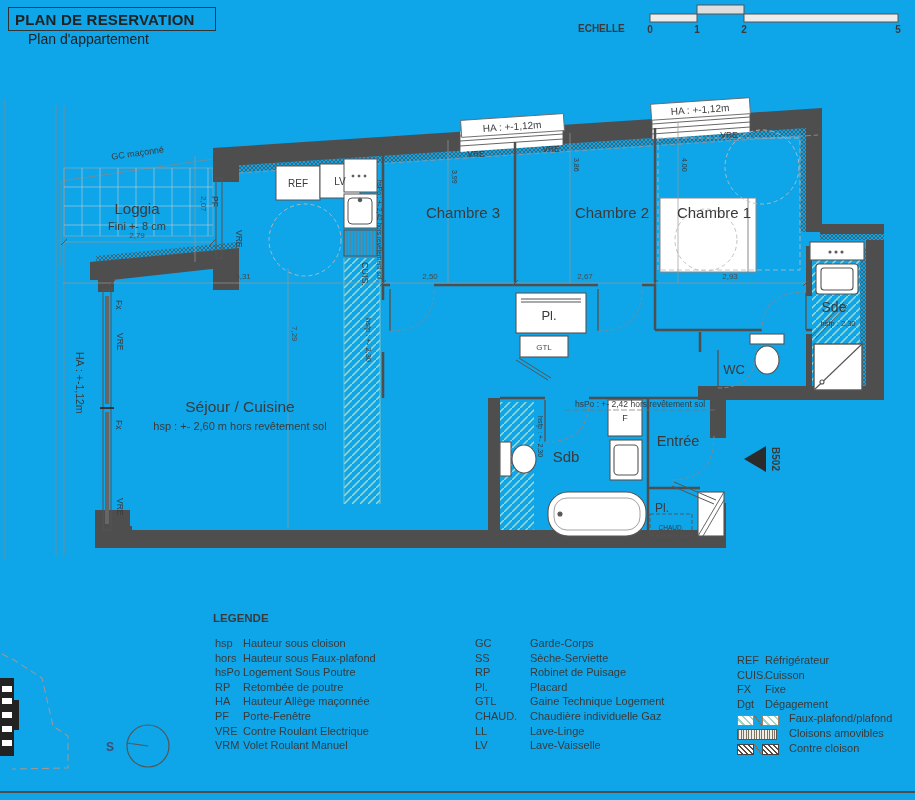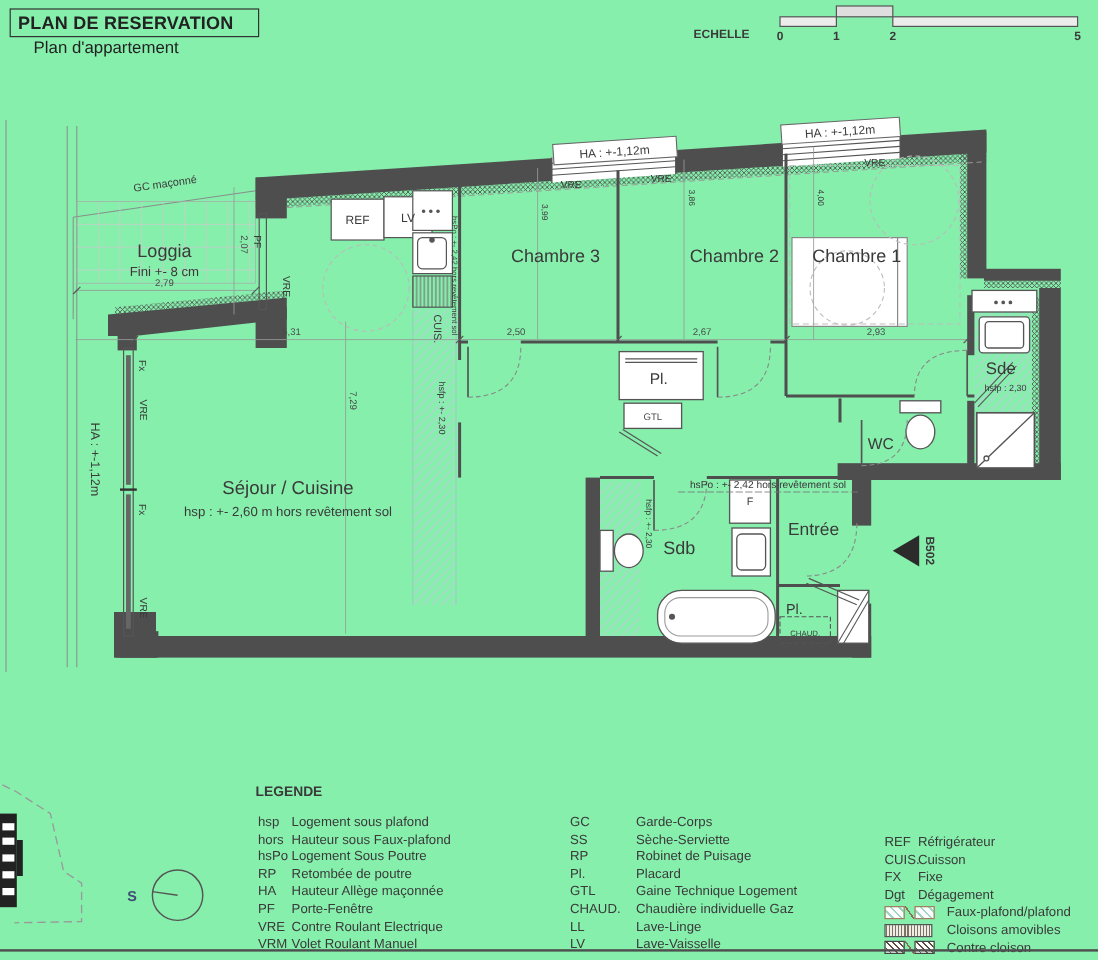--- a/index.html
+++ b/index.html
@@ -1,26 +1,26 @@
 <!DOCTYPE html>
 <html><head>
 <meta charset="utf-8">
 <style>
   html,body{margin:0;padding:0;background:#fff;}
-  #page{position:relative;width:915px;height:800px;background:#86efac;overflow:hidden;
+  #page{position:relative;width:915px;height:800px;background:#0ea5e9;overflow:hidden;
         font-family:"Liberation Sans",sans-serif;color:#3a3a3a;}
   #title-box{position:absolute;left:8px;top:7px;width:200px;height:22px;border:1.6px solid #333;
              display:flex;align-items:center;padding-left:6px;font-size:15px;font-weight:bold;color:#222;letter-spacing:.2px;}
   #subtitle{position:absolute;left:28px;top:31px;font-size:14px;font-weight:normal;color:#222;}
   svg text{font-family:"Liberation Sans",sans-serif;fill:#3a3a3a;}
   .t15{font-size:15px}.t14{font-size:14px}.t13{font-size:13px}.t12{font-size:12px}
   .t11{font-size:11px}.t10{font-size:10px}.t9{font-size:9px}.t85{font-size:8.5px}
   .t8{font-size:8px;fill:#4a4a4a}.t75{font-size:7.5px}.t7{font-size:7px}.t65{font-size:6.5px}
   .b{font-weight:bold}
-  #legend{position:absolute;left:213px;top:654px;width:700px;font-size:11px;color:#3a3a3a;}
+  #legend{position:absolute;left:213px;top:612px;width:700px;font-size:11px;color:#3a3a3a;}
   #legend .lg-title{font-weight:bold;font-size:11.5px;}
   .lg-col{position:absolute;white-space:nowrap;}
   .lg-row{height:14.6px;line-height:14.6px;}
   .abbr{display:inline-block;width:28px;}
   .c2abbr{display:inline-block;width:55px;}
   .sw{display:inline-block;width:52px;vertical-align:middle;}
   .swbox{display:inline-block;vertical-align:middle;height:9px;}
   .sw-faux{width:15px;border:1px solid #a08060;
      background:repeating-linear-gradient(45deg,#fff 0 3.5px,#9fd4c4 3.5px 5px);}
   .sw-clois{width:38px;border:1px solid #555;
@@ -340,21 +340,21 @@
       <line x1="127" y1="743" x2="148" y2="746" stroke="#555" stroke-width="1.2"></line>
       <text x="110" y="751" class="t12 b" text-anchor="middle" fill="#3d4f73" style="fill:#3d4f73">S</text>
     </g>
   </svg>
 
   
   <div id="legend">
     <div class="lg-title">LEGENDE</div>
 
     <div class="lg-col" style="left:2px;top:24px">
-      <div class="lg-row"><span class="abbr">hsp</span><span>Logement sous plafond</span></div>
+      <div class="lg-row"><span class="abbr">hsp</span><span>Hauteur sous cloison</span></div>
       <div class="lg-row"><span class="abbr">hors</span><span>Hauteur sous Faux-plafond</span></div>
       <div class="lg-row"><span class="abbr">hsPo</span><span>Logement Sous Poutre</span></div>
       <div class="lg-row"><span class="abbr">RP</span><span>Retombée de poutre</span></div>
       <div class="lg-row"><span class="abbr">HA</span><span>Hauteur Allège maçonnée</span></div>
       <div class="lg-row"><span class="abbr">PF</span><span>Porte-Fenêtre</span></div>
       <div class="lg-row"><span class="abbr">VRE</span><span>Contre Roulant Electrique</span></div>
       <div class="lg-row"><span class="abbr">VRM</span><span>Volet Roulant Manuel</span></div>
     </div>
 
     <div class="lg-col" style="left:262px;top:24px">

